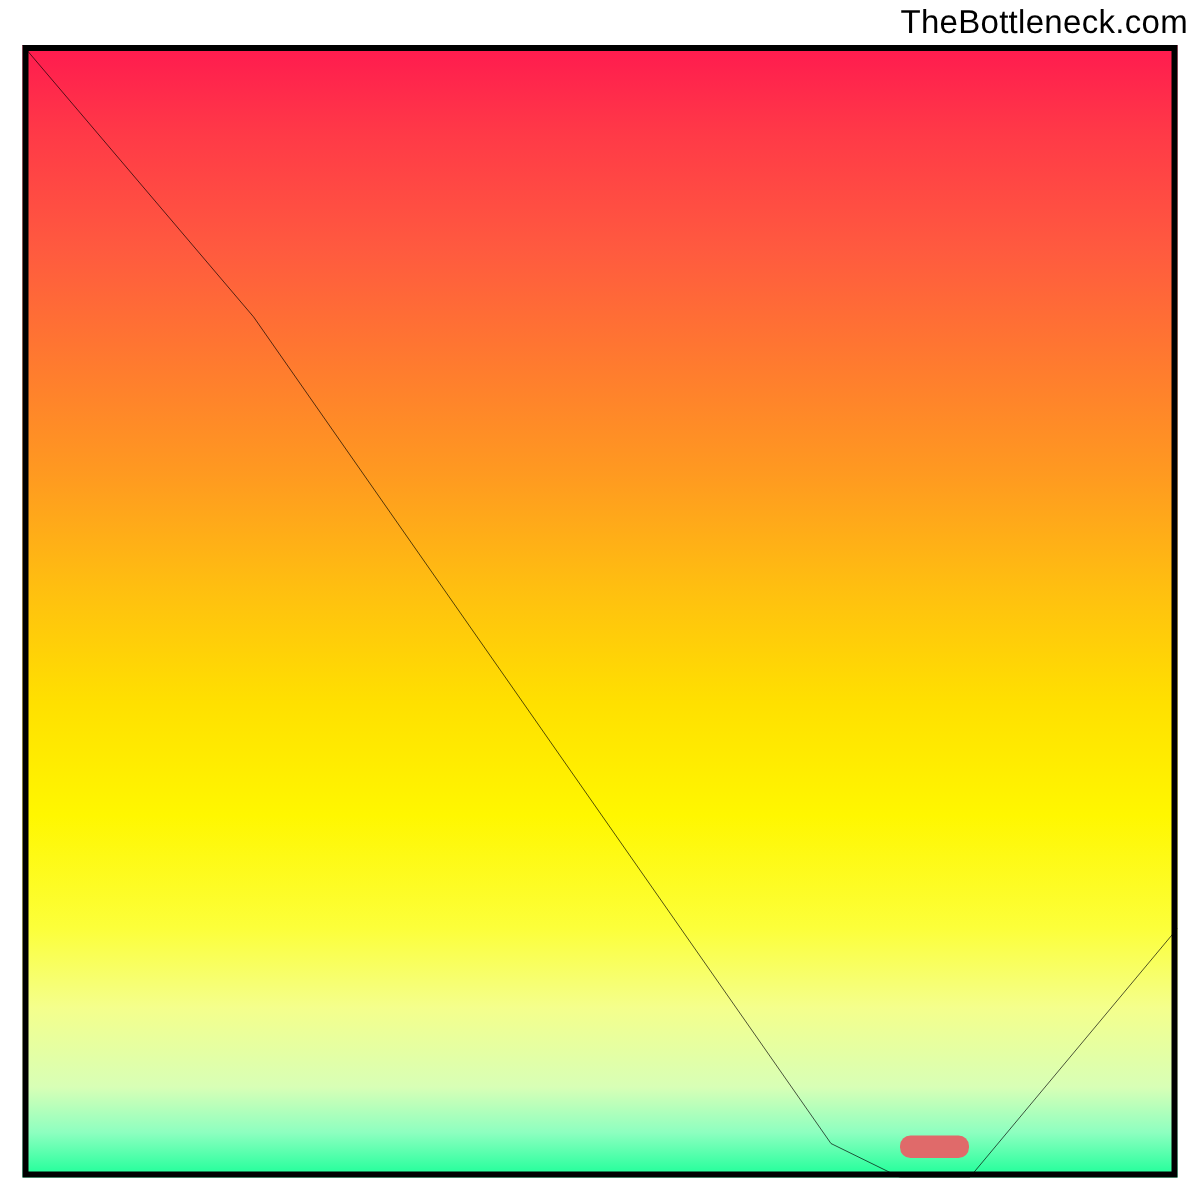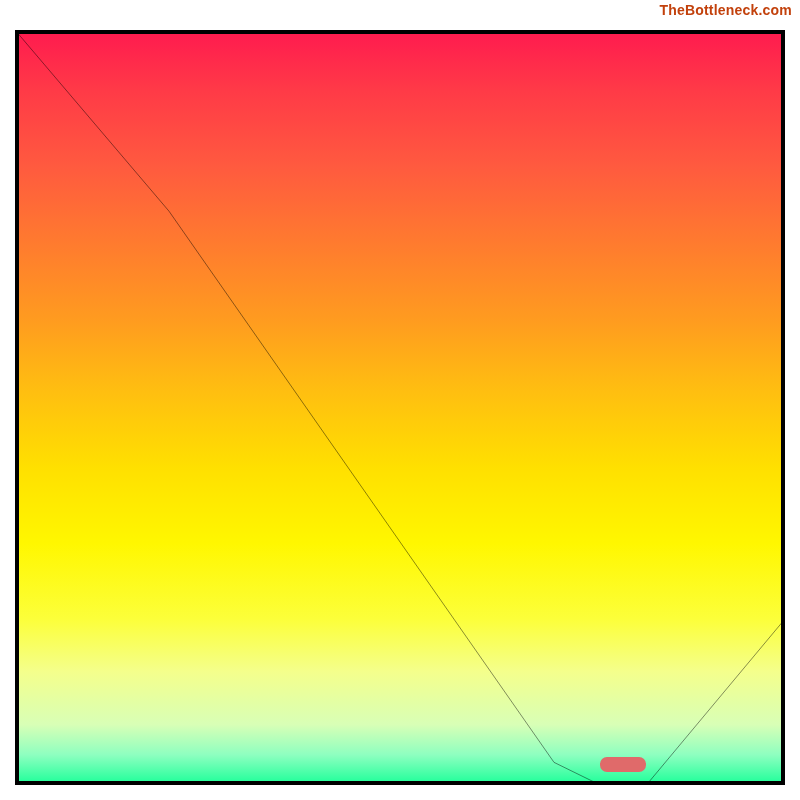--- a/index.html
+++ b/index.html
@@ -13,23 +13,23 @@
   }
   .wrap {
     position: relative;
     width: 800px;
     height: 800px;
   }
   .watermark {
     position: absolute;
     top: 2px;
     right: 8px;
-    font-size: 14px;
-    font-weight: bold;
-    color: #c2410c;
+    font-size: 22px;
+    font-weight: normal;
+    color: #000000;
     letter-spacing: 0.2px;
     user-select: none;
   }
   .plot {
     position: absolute;
     top: 30px;
     left: 15px;
     width: 770px;
     height: 755px;
     background: linear-gradient(to bottom,

